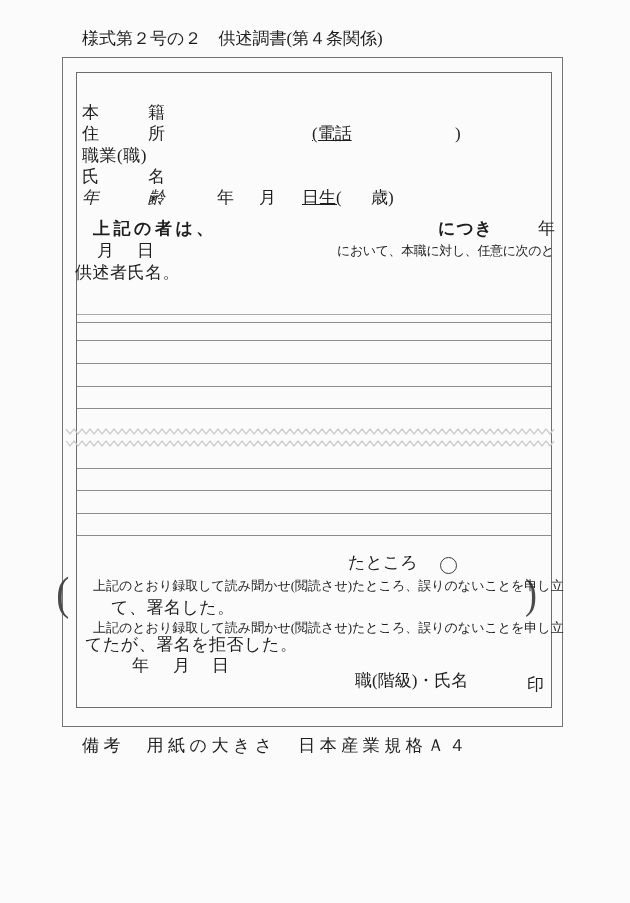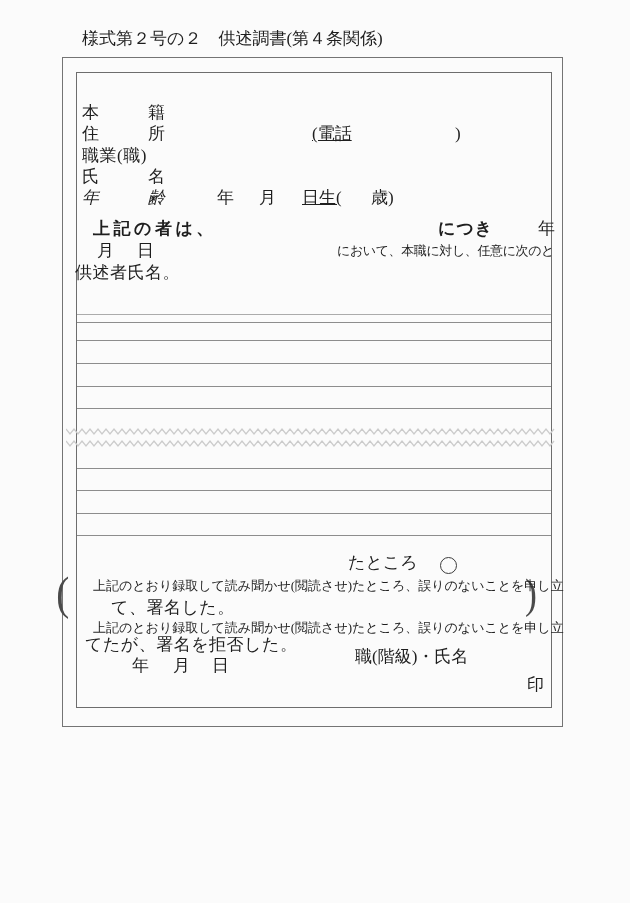--- a/index.html
+++ b/index.html
@@ -110,17 +110,18 @@
   <div class="t small" style="left:93px; top:577px;">上記のとおり録取して読み聞かせ(閲読させ)たところ、誤りのないことを申し立</div>
   <div class="t" style="left:75px; top:599px; letter-spacing:0.5px;margin-left:36px;">て、署名した。</div>
 
   <div class="t small" style="left:93px; top:619px;">上記のとおり録取して読み聞かせ(閲読させ)たところ、誤りのないことを申し立</div>
   <div class="t" style="left:85px; top:636px; letter-spacing:0.5px;">てたが、署名を拒否した。</div>
 
   <div class="t" style="left:132px; top:657px;">年</div>
   <div class="t" style="left:173px; top:657px;">月</div>
   <div class="t" style="left:212px; top:657px;">日</div>
 
-  <div class="t" style="left:355px; top:648px;">職(階級)・氏名</div>
+  <div class="t" style="left:355px; top:672px;">職(階級)・氏名</div>
   <div class="t" style="left:527px; top:676px;">印</div>
 
+  <div class="t" style="left:82px; top:737px; letter-spacing:4.5px;">備考　用紙の大きさ　日本産業規格Ａ４</div>
 
 </div>
 
 </body></html>

